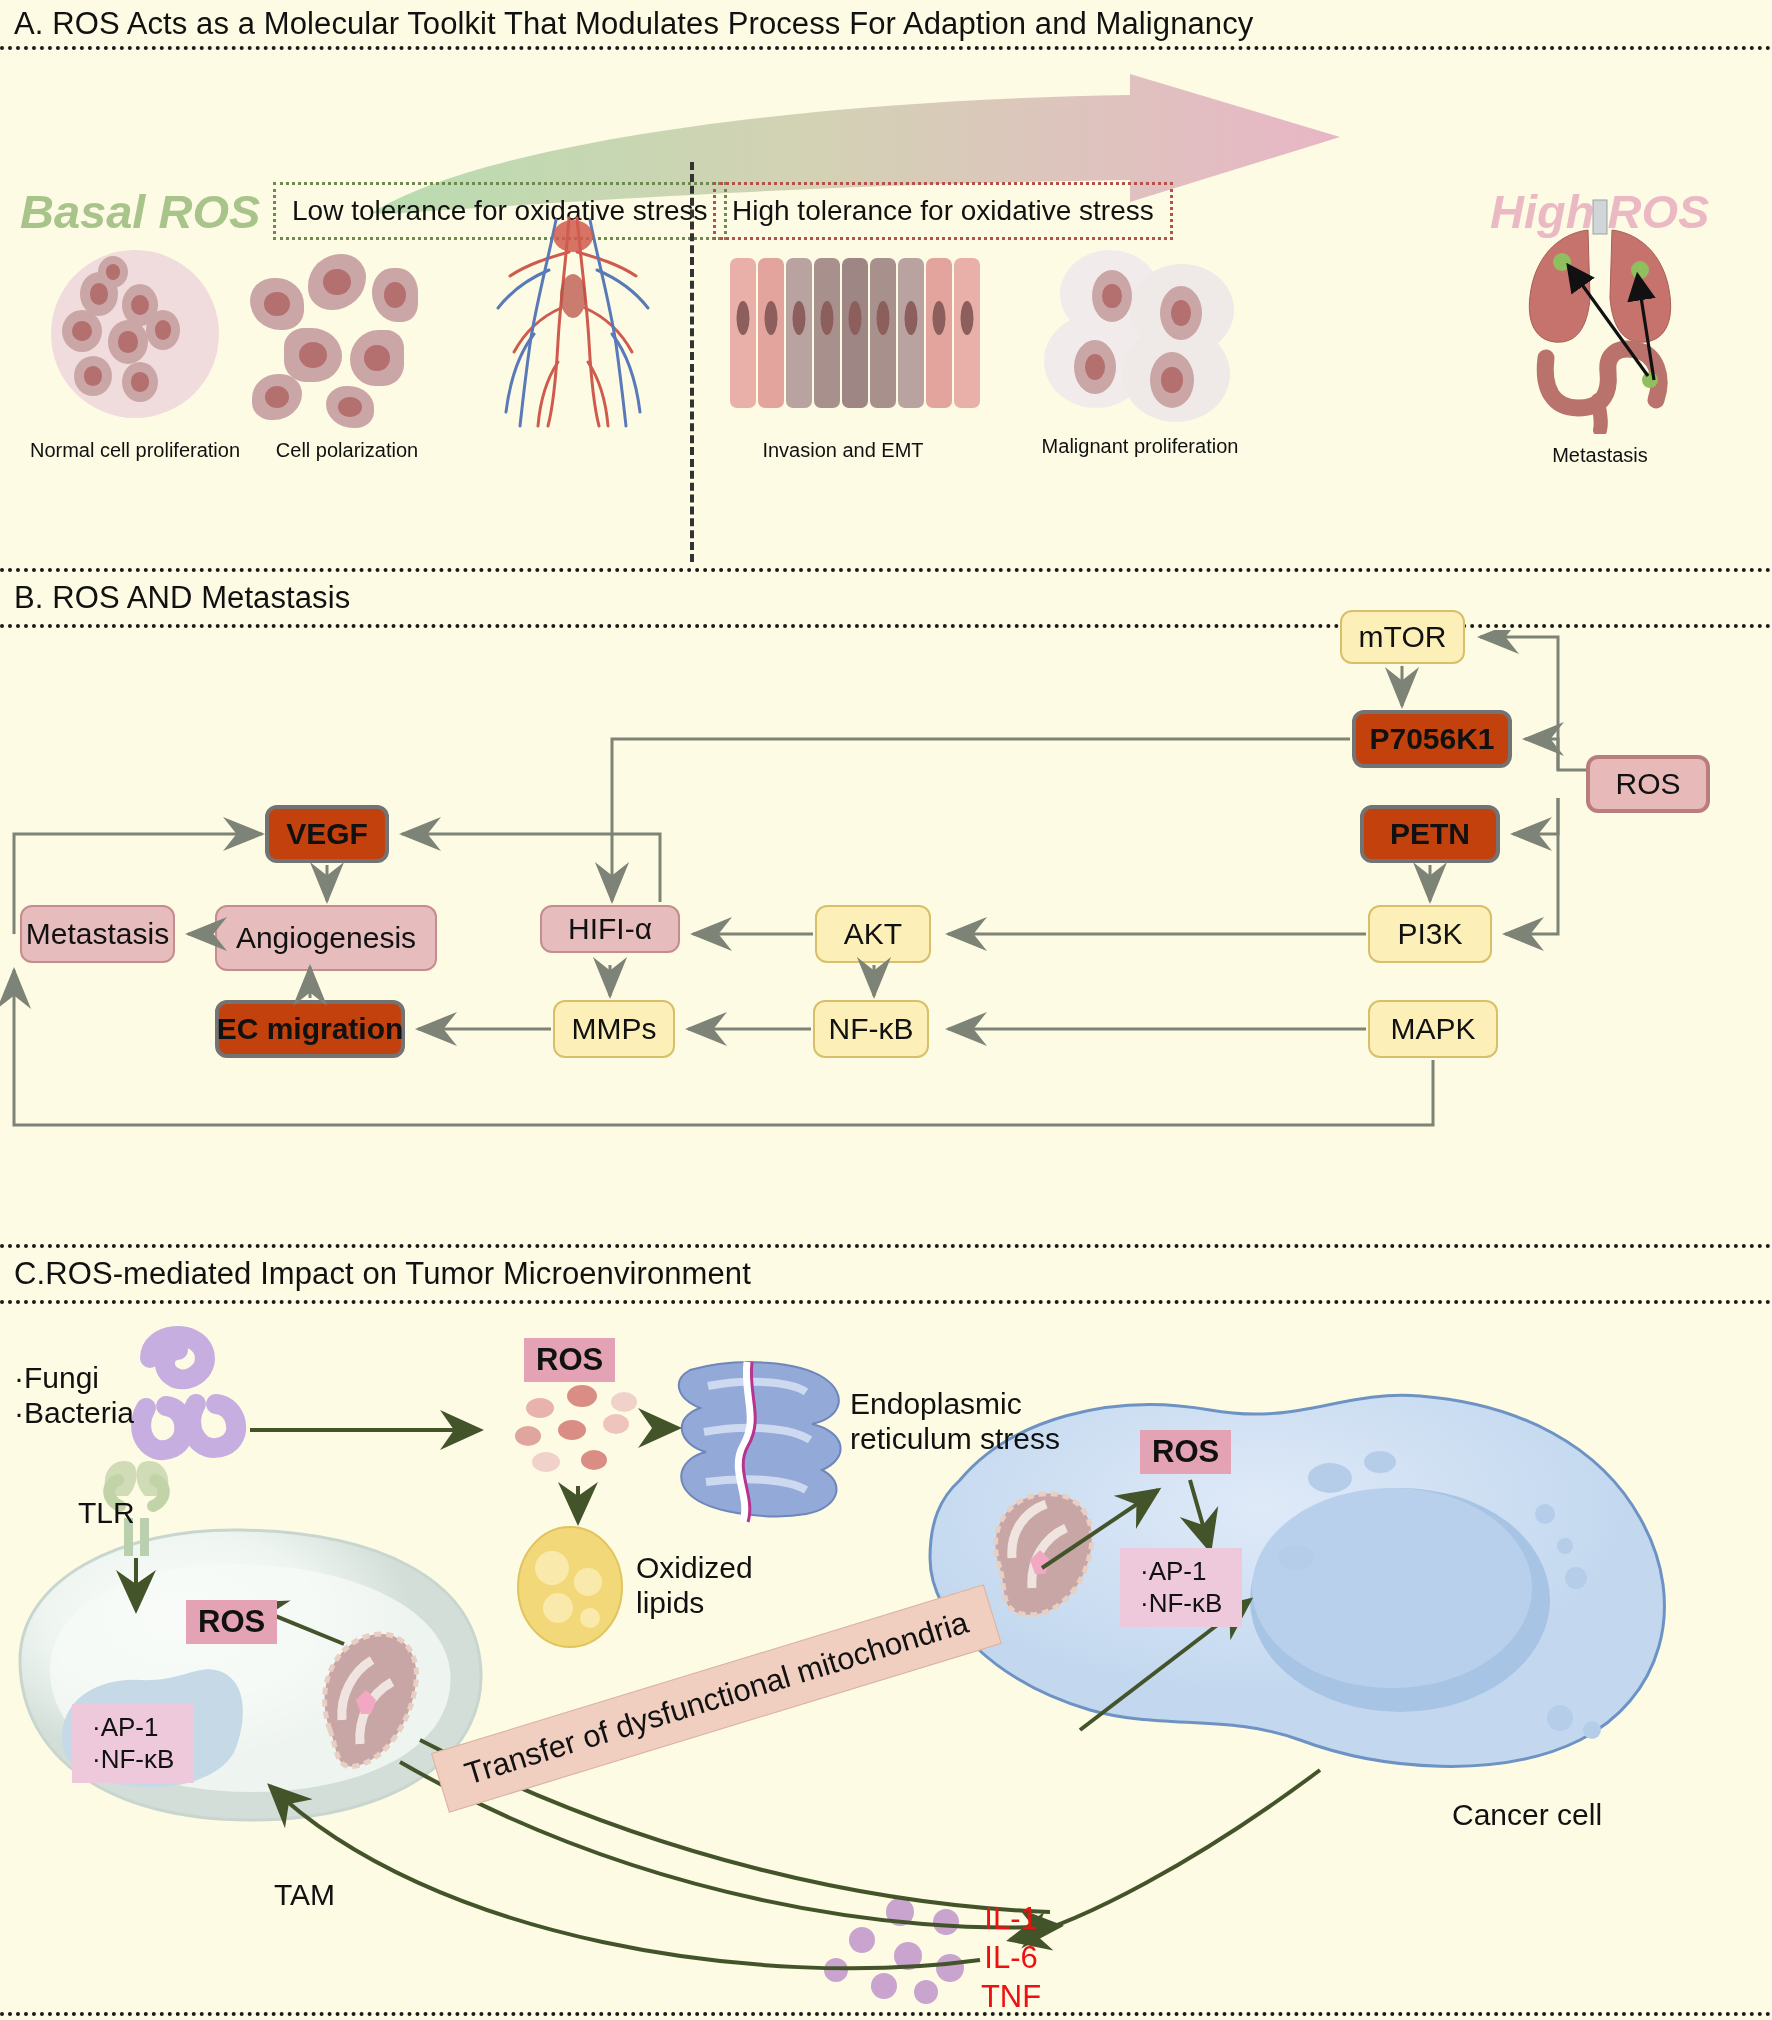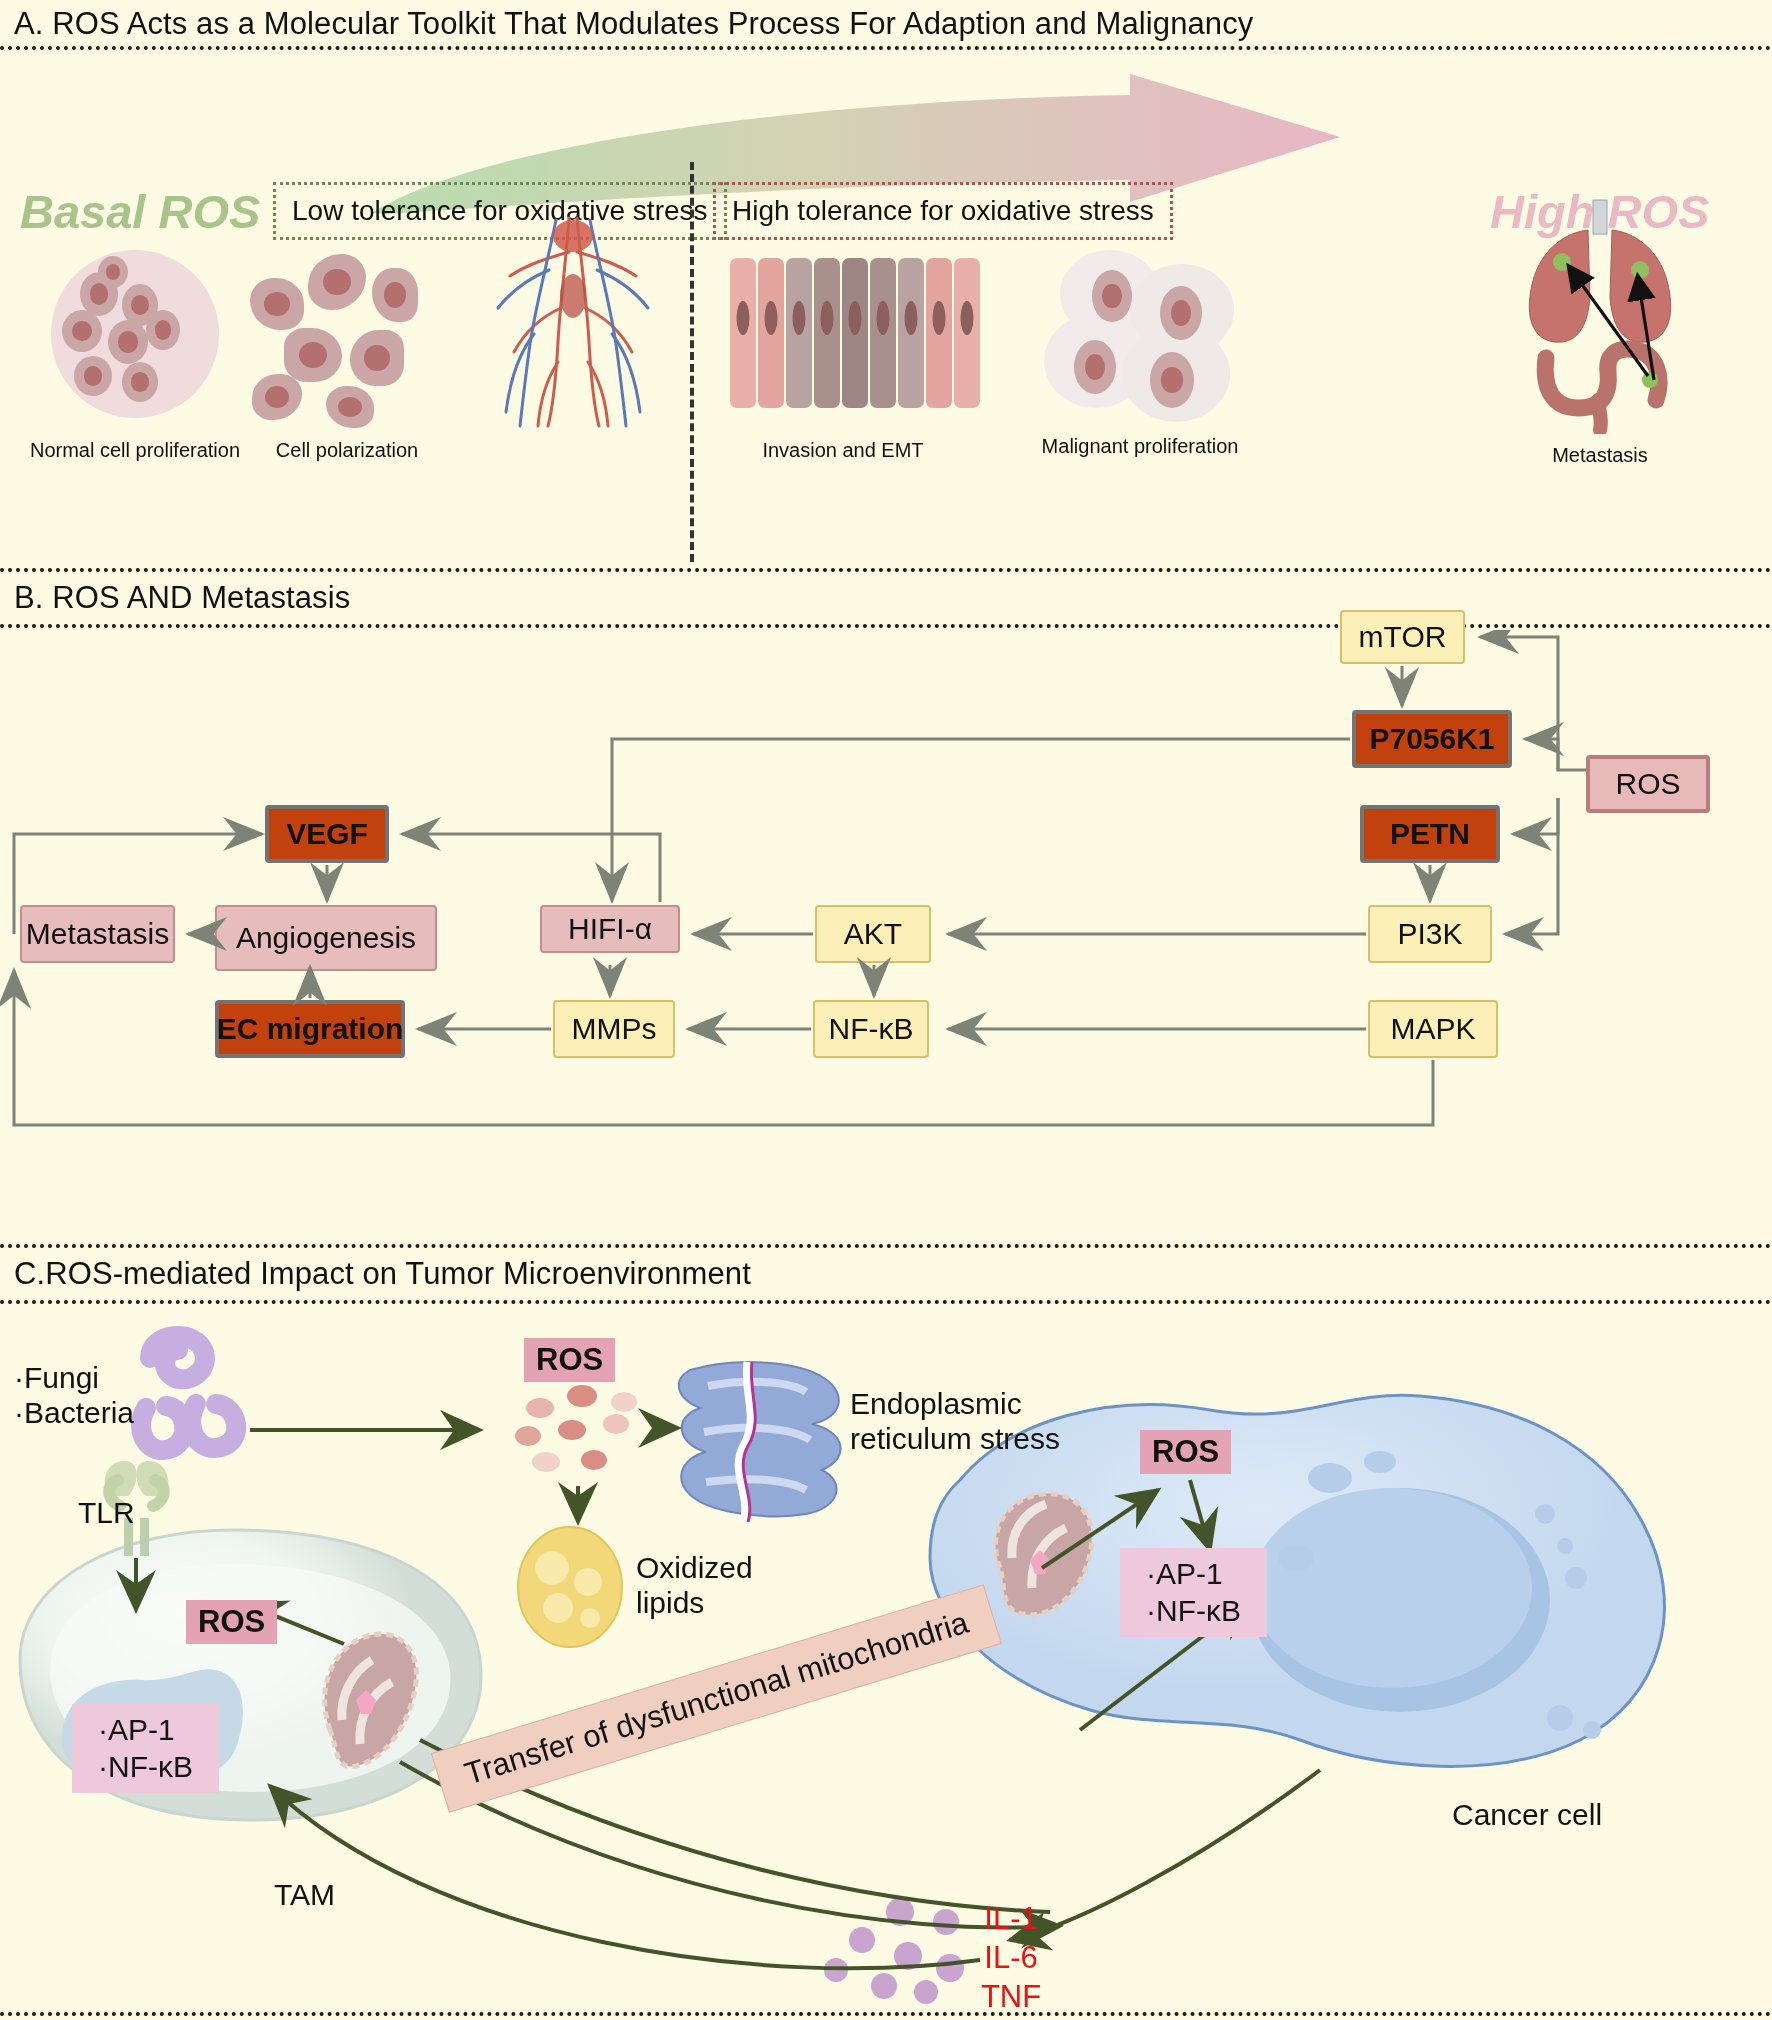--- a/index.html
+++ b/index.html
@@ -57,40 +57,40 @@
   
   .epi{position:absolute;top:14px;width:26px;height:150px;border-radius:7px;}
   .epi i{position:absolute;left:50%;top:40%;transform:translate(-50%,-50%);
     width:13px;height:34px;border-radius:50%;background:#8c5f5c;display:block;}
 
   
   #panelB{position:absolute;left:0;top:630px;width:1772px;height:590px;}
   .node{
     position:absolute;box-sizing:border-box;
     display:flex;align-items:center;justify-content:center;
-    font-size:30px;color:#111;border-radius:4px;text-align:center;
+    font-size:30px;color:#111;border-radius:12px;text-align:center;
     white-space:nowrap;
   }
   .n-yellow{background:#fcf0b8;border:2px solid #d8bf6a;}
   .n-purple{background:#c2410c;border:4px solid #737373;font-weight:bold;}
   .n-pink{background:#e6bcbc;border:2px solid #c58d8d;}
   .n-ros{background:#e8b9b9;border:4px solid #b97d7d;font-weight:400;}
   svg.edges{position:absolute;left:0;top:0;width:1772px;height:590px;
     pointer-events:none;}
 
   
   #panelC{position:absolute;left:0;top:1300px;width:1772px;height:720px;}
   .ctext{position:absolute;font-size:30px;line-height:1.18;color:#111;white-space:pre-line;}
   .ros-tag{
     position:absolute;background:#e3a3b4;color:#111;font-weight:bold;
     font-size:31px;padding:4px 12px;white-space:nowrap;
   }
   .tf-tag{
-    position:absolute;background:#eec9dc;color:#111;font-size:30px;
-    padding:8px 26px;line-height:1.22;white-space:pre-line;
+    position:absolute;background:#eec9dc;color:#111;font-size:26px;
+    padding:8px 20px;line-height:1.22;white-space:pre-line;
   }
   .cytokines{position:absolute;color:#ee1111;font-size:31px;line-height:1.25;
     text-align:center;white-space:pre-line;}
   .transfer-band{
     position:absolute;background:#f0cfc0;border:1px solid #d9b3a1;
     font-size:31px;color:#111;white-space:nowrap;
     padding:12px 26px;transform-origin:left center;
   }
   .label-plain{position:absolute;font-size:30px;color:#111;white-space:nowrap;}
 </style>

